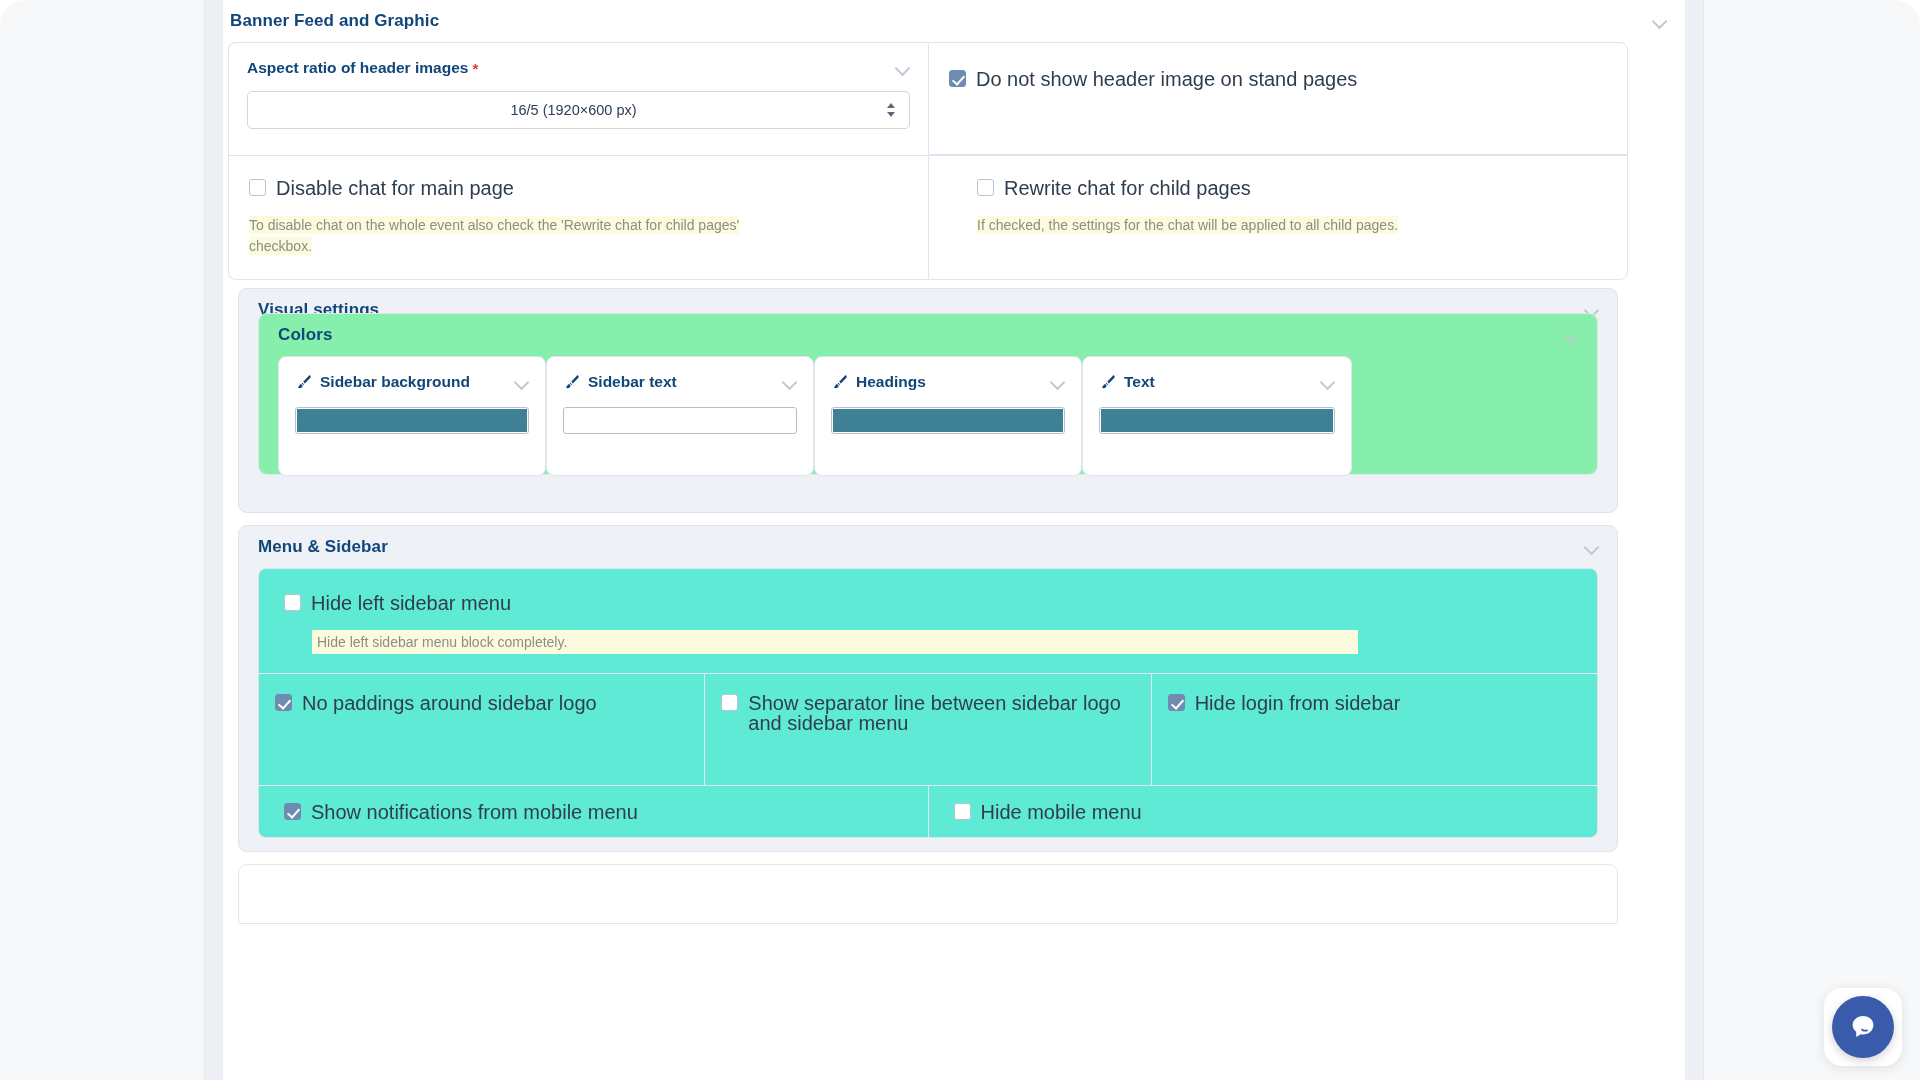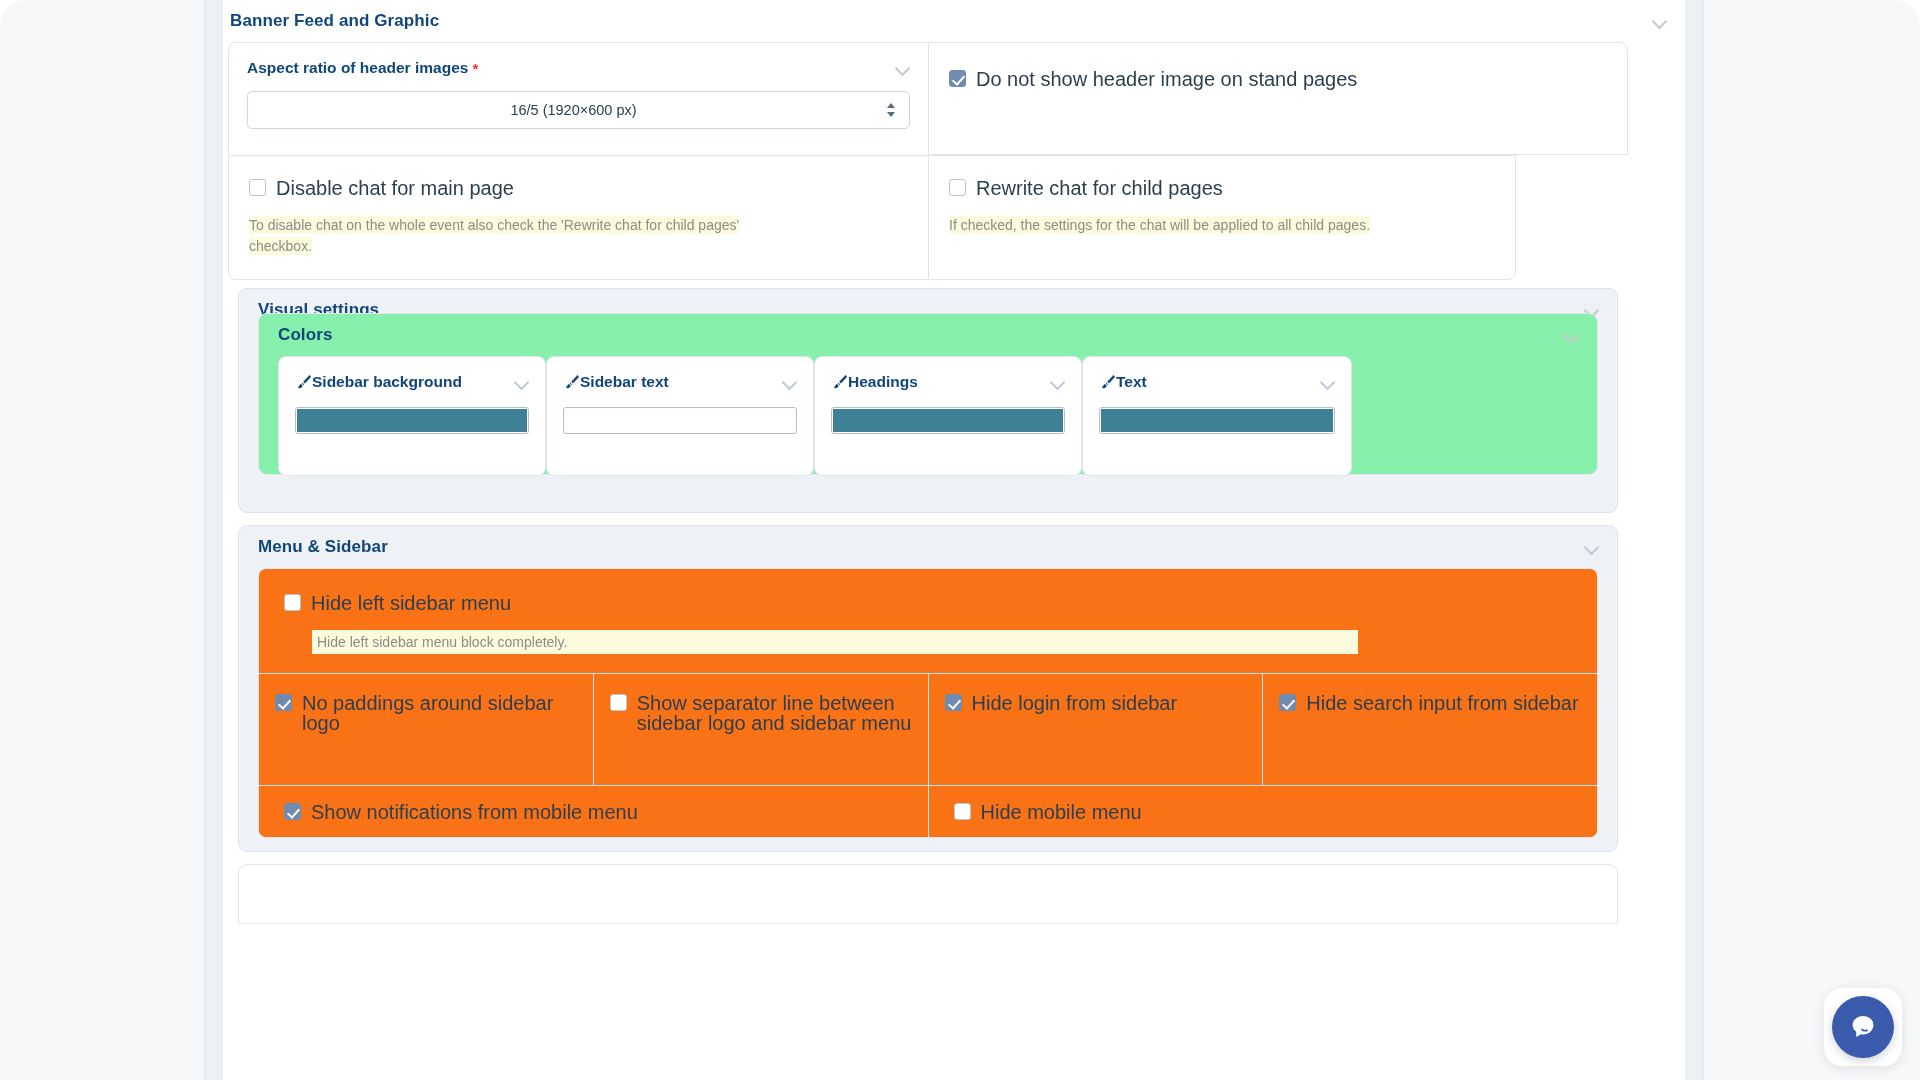--- a/index.html
+++ b/index.html
@@ -67,21 +67,21 @@
   
   .bf-card {
     position: absolute;
     background: #ffffff;
     border: 1px solid #dfe5ee;
     border-radius: 8px;
   }
   #bf-tl { left: 5px;   top: 42px;  width: 700px; height: 113px; border-radius: 8px 0 0 0; border-right: none; border-bottom: none;}
   #bf-tr { left: 705px; top: 42px;  width: 700px; height: 113px; border-radius: 0 8px 0 0; }
   #bf-bl { left: 5px;   top: 155px; width: 700px; height: 125px; border-radius: 0 0 0 8px; border-right: none;}
-  #bf-br { left: 705px; top: 155px; width: 588px; height: 125px; border-radius: 0 0 8px 0; }
+  #bf-br { left: 705px; top: 155px; width: 700px; height: 125px; border-radius: 0 0 8px 0; padding-left: 28px; }
 
   .field-label {
     font-size: 15.5px; font-weight: bold; color: #11467b; display: flex;
     align-items: center; gap: 4px;
   }
   .req { color: #e23b3b; font-size: 15px; }
 
   .select-box {
     width: 100%; height: 38px;
     border: 1px solid #ccd6e4; border-radius: 5px;
@@ -135,34 +135,34 @@
   .panel-head .section-title { flex: 1; }
 
   #visual-panel { left: 15px; top: 288px; width: 1380px; height: 225px; }
   #colors-panel {
     position: absolute; left: 19px; top: 24px; width: 1340px; height: 162px;
     background: #86efac; border: 1px solid #e2e7ef; border-radius: 9px;
   }
   #menu-panel { left: 15px; top: 525px; width: 1380px; height: 327px; }
   #menu-inner {
     position: absolute; left: 19px; top: 42px; width: 1340px; height: 270px;
-    background: #f97316; border: 1px solid #dfe5ee; border-radius: 8px;
+    background: #5eead4; border: 1px solid #dfe5ee; border-radius: 8px;
   }
   #bottom-stub {
     position: absolute; left: 15px; top: 864px; width: 1380px; height: 60px;
     background: #fff; border: 1px solid #e2e7ef; border-radius: 9px 9px 0 0;
   }
 
   
   .color-card {
     position: absolute; top: 42px; width: 268px; height: 120px;
     background: #fff; border: 1px solid #dfe5ee; border-radius: 8px;
     padding: 16px 16px 0 16px;
   }
-  .color-card .hdr { display: flex; align-items: center; }
+  .color-card .hdr { display: flex; align-items: center; gap: 8px; }
   .color-card .hdr .nm {
     font-size: 15.5px; font-weight: bold; color: #11467b; flex: 1;
   }
   .brush { width: 17px; height: 17px; flex: 0 0 17px; }
   .swatch-box {
     margin-top: 16px; width: 100%; height: 27px;
     border: 1px solid #b6bfcb; border-radius: 3px; background: #fff;
     padding: 1px;
   }
   .swatch-fill { width: 100%; height: 100%; }
@@ -371,26 +371,20 @@
               <span class="cb off"></span>
               <span class="cb-label">Show separator line between sidebar logo and sidebar menu</span>
             </div>
           </div>
           <div class="mi-cell">
             <div class="cb-row">
               <span class="cb on"></span>
               <span class="cb-label">Hide login from sidebar</span>
             </div>
           </div>
-          <div class="mi-cell">
-            <div class="cb-row">
-              <span class="cb on"></span>
-              <span class="cb-label">Hide search input from sidebar</span>
-            </div>
-          </div>
         </div>
 
         <div class="mi-row3">
           <div>
             <div class="cb-row">
               <span class="cb on"></span>
               <span class="cb-label">Show notifications from mobile menu</span>
             </div>
           </div>
           <div>

